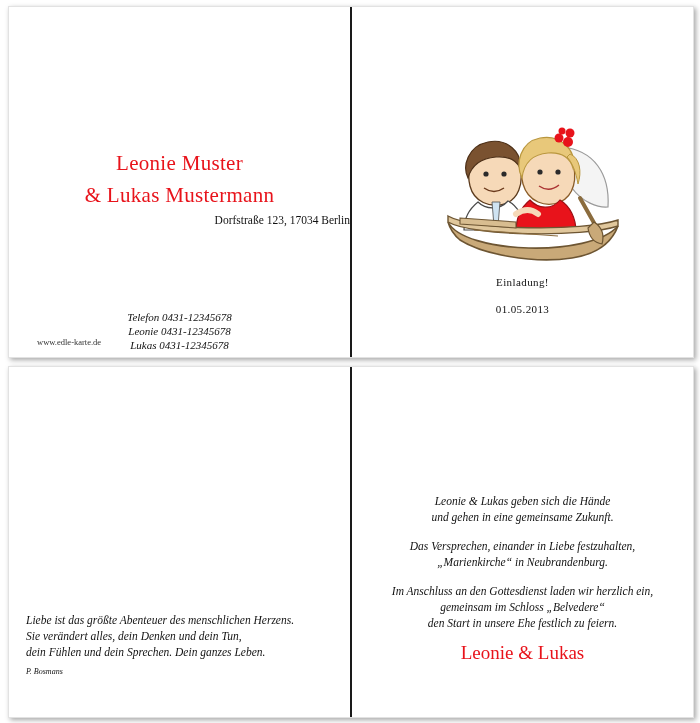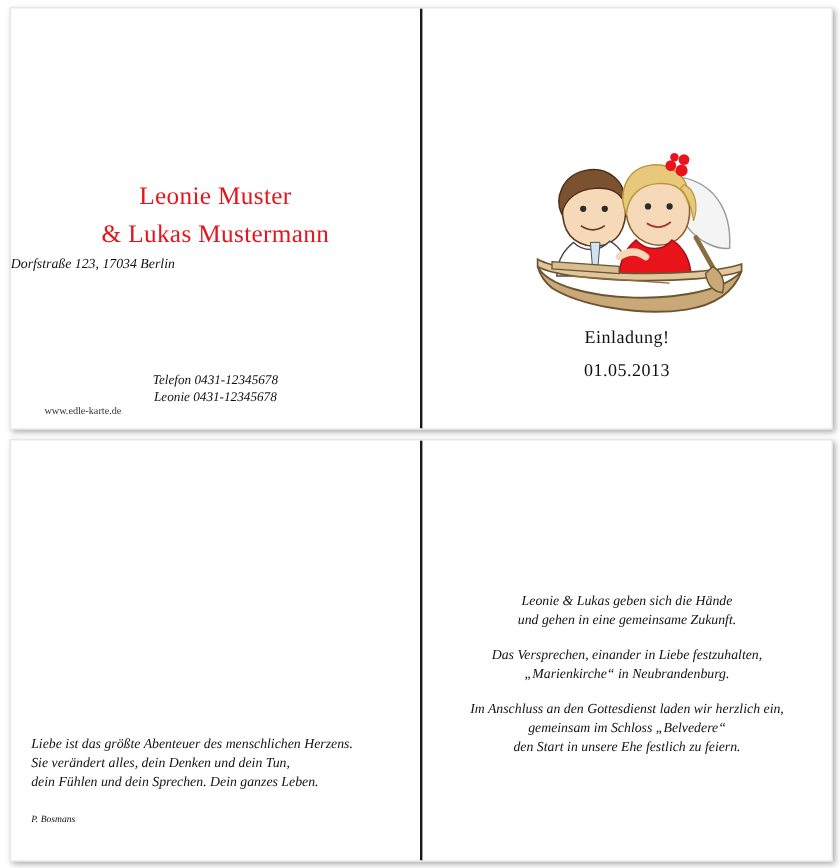--- a/index.html
+++ b/index.html
@@ -59,22 +59,21 @@
     color: #e8131b;
     font-size: 21px;
     line-height: 32px;
     letter-spacing: 0.3px;
   }
   #back-address {
     position: absolute;
     top: 207px;
     left: 0;
     width: 341px;
-    text-align: left;
-    font-style: italic;
+    text-align: right;
     font-size: 11.5px;
     color: #111;
   }
   #back-phones {
     position: absolute;
     top: 258px;
     left: 0;
     width: 341px;
     text-align: center;
     font-style: italic;
@@ -98,41 +97,41 @@
     top: 95px;
     width: 230px;
     height: 160px;
   }
   #front-invite {
     position: absolute;
     left: 0;
     top: 262px;
     width: 341px;
     text-align: center;
-    font-size: 15px;
+    font-size: 11px;
     line-height: 27px;
     color: #111;
     letter-spacing: 0.4px;
   }
 
   
   #quote-block {
     position: absolute;
     left: 0;
     top: 245px;
     width: 275px;
     text-align: left;
     font-style: italic;
     font-size: 11.5px;
     line-height: 16px;
     color: #111;
     padding-left: 17px;
   }
   #quote-author {
-    margin-top: 15px;
+    margin-top: 4px;
     font-size: 8px;
     font-style: italic;
   }
 
   
   #main-headline {
     position: absolute;
     left: 0;
     top: 50px;
     width: 341px;
@@ -176,20 +175,21 @@
     <div id="back-names">
       <div>Leonie Muster</div>
       <div>&amp; Lukas Mustermann</div>
     </div>
 
     <div id="back-address">Dorfstraße 123, 17034 Berlin</div>
 
     <div id="back-phones">
       <div>Telefon 0431-12345678</div>
       <div>Leonie 0431-12345678</div>
+      <div>Lukas 0431-12345678</div>
     </div>
 
     <div id="back-url">www.edle-karte.de</div>
   </div>
 
   <div class="panel right">
 
     <div id="front-illustration">
       <svg viewBox="0 0 230 160" width="230" height="160" xmlns="http://www.w3.org/2000/svg">
 
@@ -269,14 +269,15 @@
         <div>Das Versprechen, einander in Liebe festzuhalten,</div>
         <div>„Marienkirche“ in Neubrandenburg.</div>
       </div>
       <div class="para">
         <div>Im Anschluss an den Gottesdienst laden wir herzlich ein,</div>
         <div>gemeinsam im Schloss „Belvedere“</div>
         <div>den Start in unsere Ehe festlich zu feiern.</div>
       </div>
     </div>
 
+    <div id="main-signature">Leonie &amp; Lukas</div>
   </div>
 </div>
 
 </body></html>

